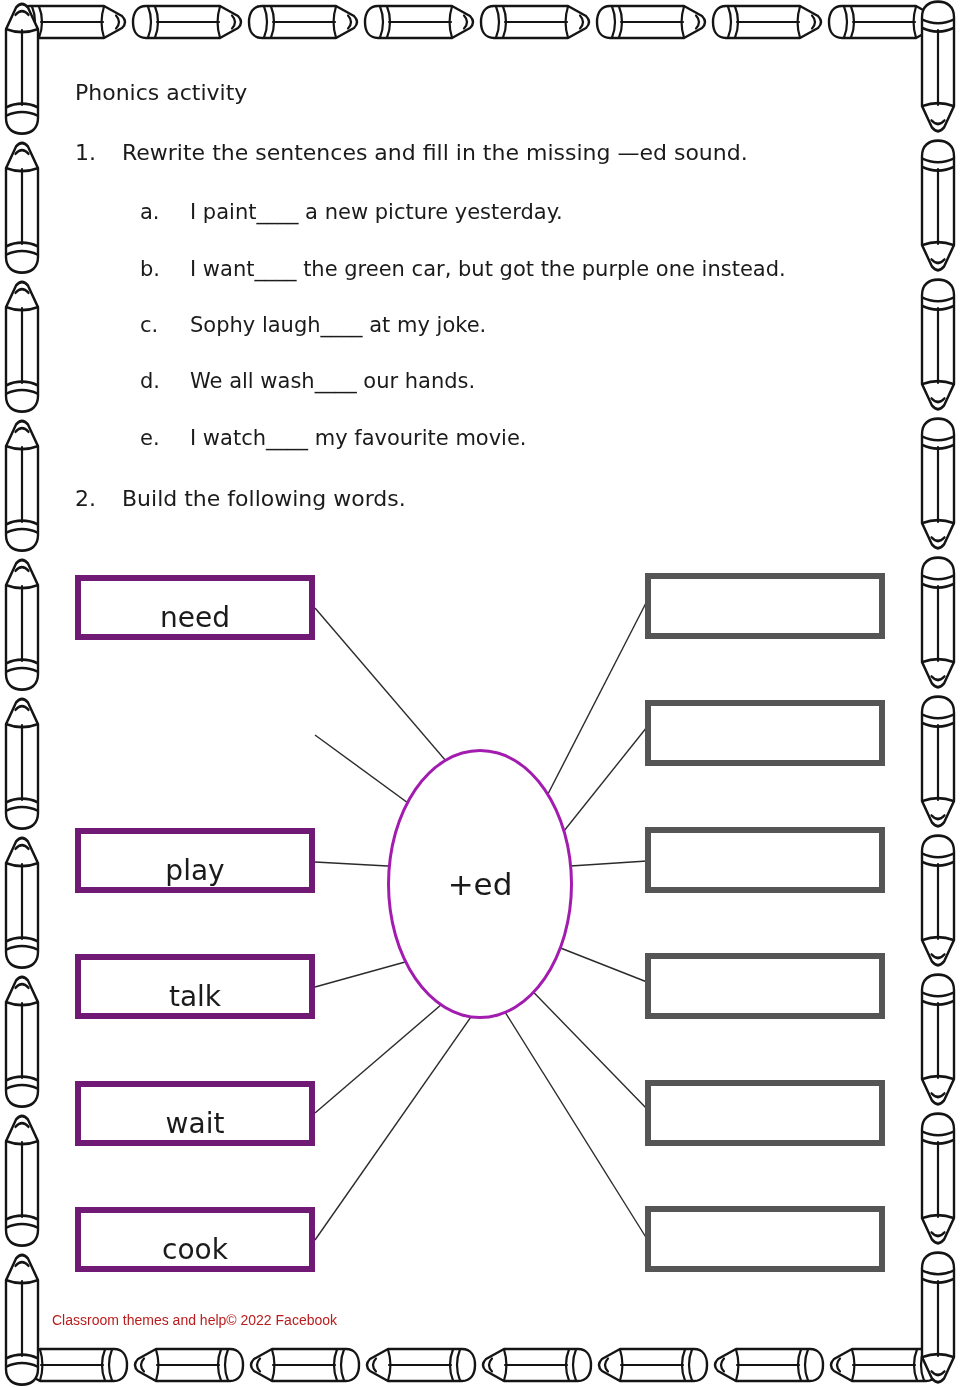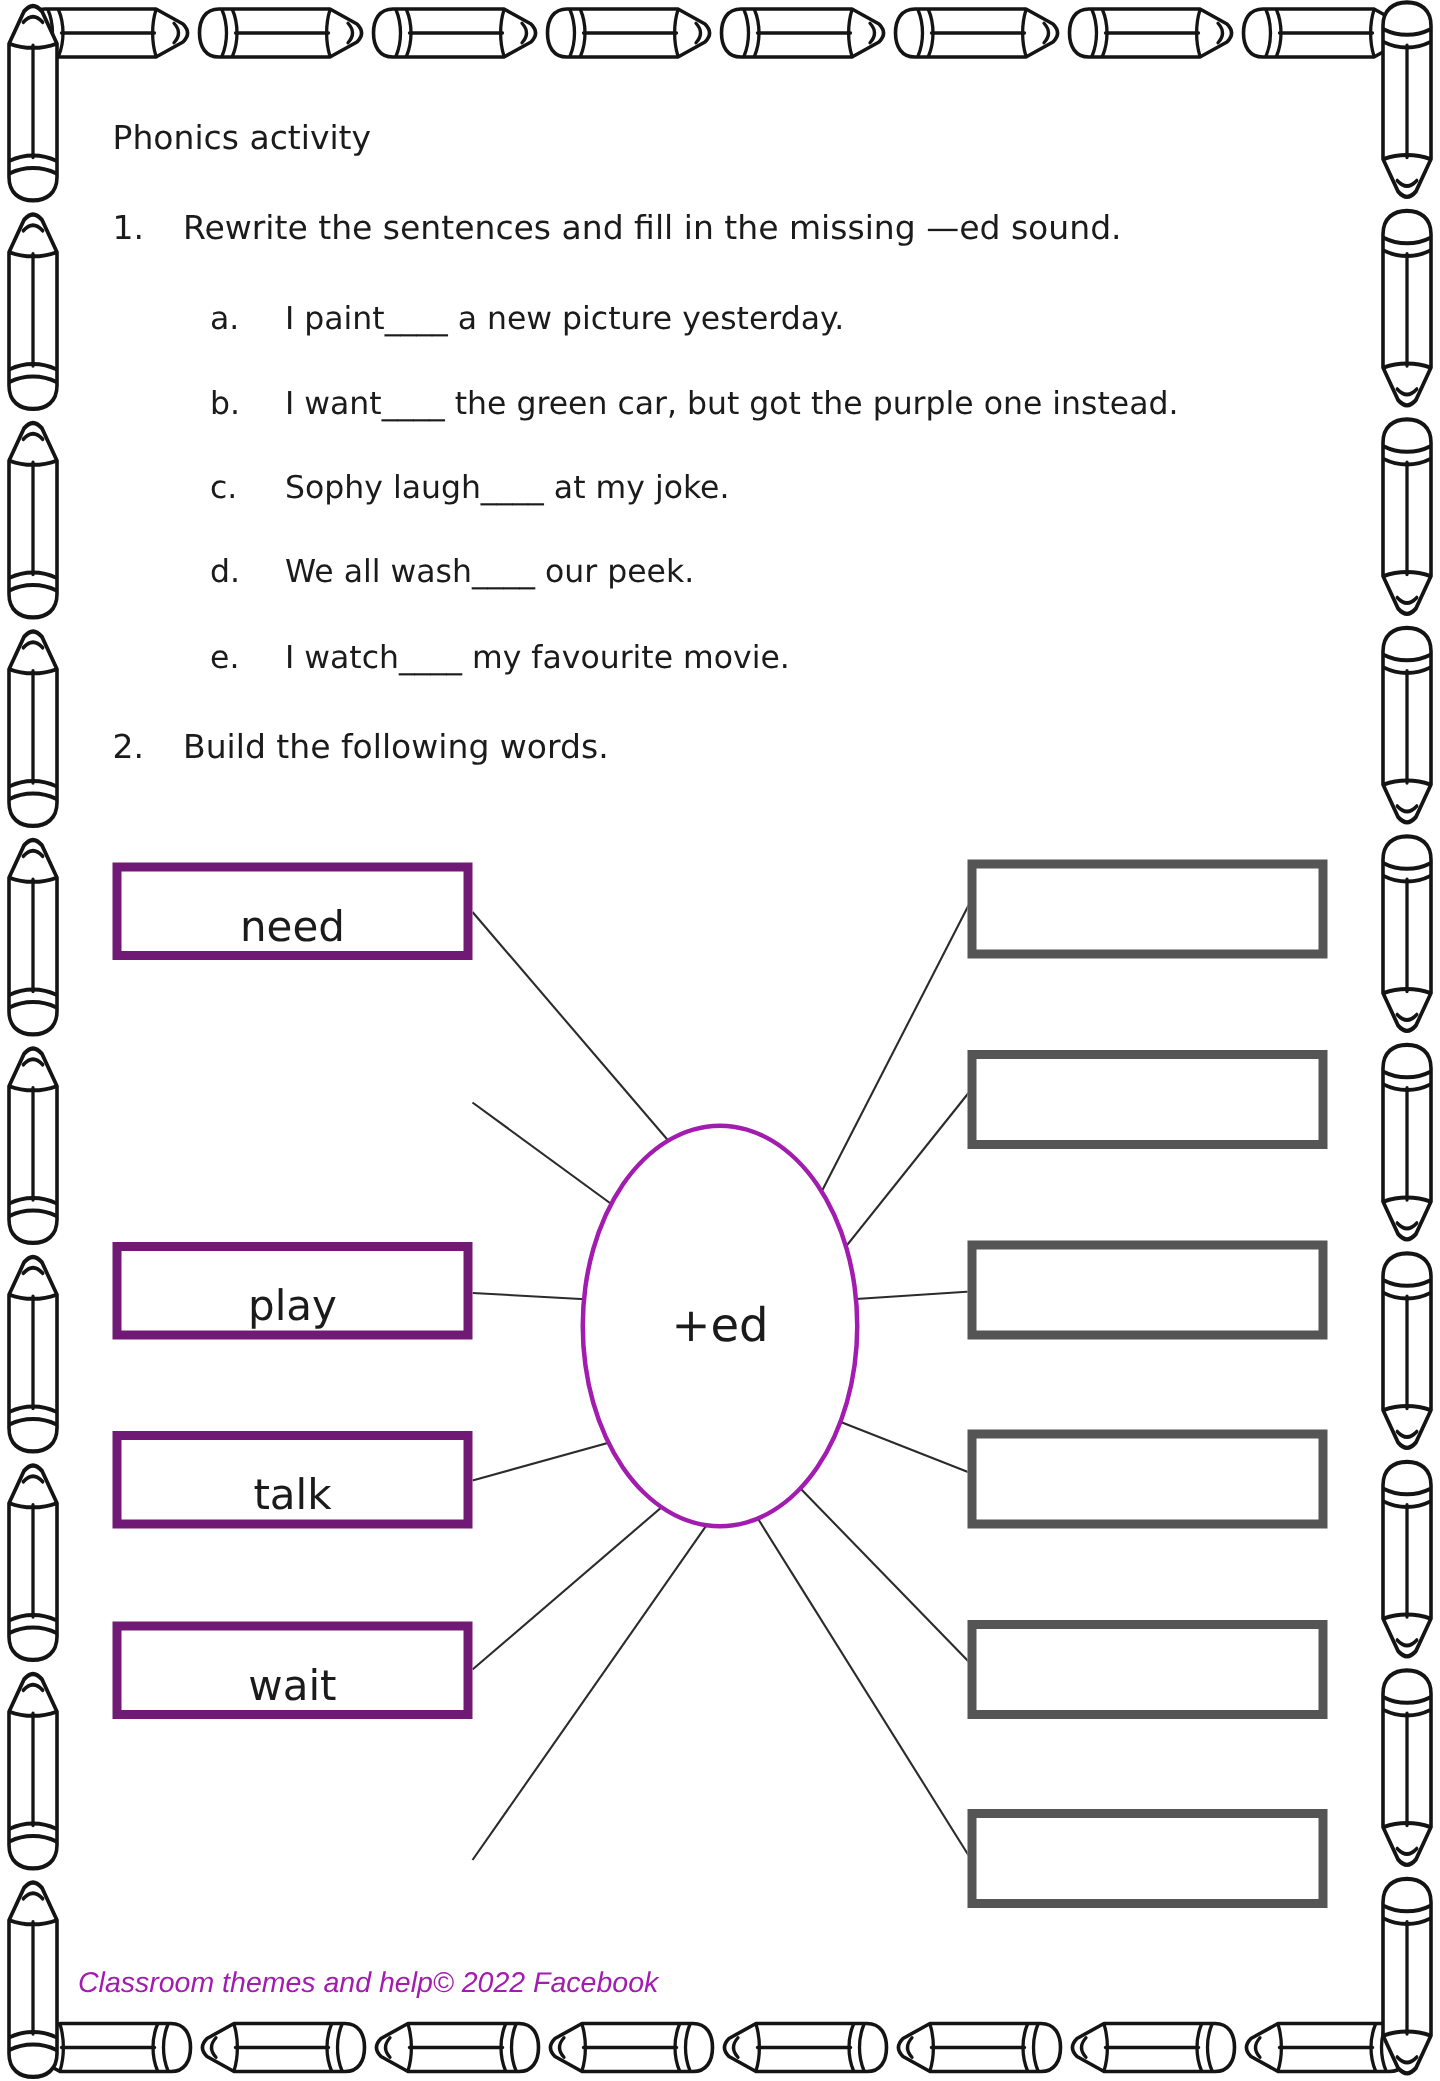--- a/index.html
+++ b/index.html
@@ -39,24 +39,23 @@
     background:#ffffff;
     border:3px solid #a21caf;
     border-radius:50%;
     box-sizing:border-box;
     display:flex;align-items:center;justify-content:center;
     font-size:31px;
   }
 
   .footer{
     left:52px;top:1312px;
-    font-size:19px;
-    color:#a21caf;
+    font-size:14px;
+    color:#b91c1c;
     font-family:"Liberation Sans",sans-serif;
-    font-style:italic;
   }
 </style>
 </head>
 <body>
 
 <div class="page">
 
   <svg class="layer" viewBox="0 0 960 1387" aria-hidden="true">
     <defs>
       <g id="pencil">
@@ -128,21 +127,21 @@
   <div class="abs sent" style="top:257px">
     <span class="letter">b.</span>
     <span>I want____ the green car, but got the purple one instead.</span>
   </div>
   <div class="abs sent" style="top:313px">
     <span class="letter">c.</span>
     <span>Sophy laugh____ at my joke.</span>
   </div>
   <div class="abs sent" style="top:369px">
     <span class="letter">d.</span>
-    <span>We all wash____ our peek.</span>
+    <span>We all wash____ our hands.</span>
   </div>
   <div class="abs sent" style="top:426px">
     <span class="letter">e.</span>
     <span>I watch____ my favourite movie.</span>
   </div>
 
   <div class="abs numrow" style="top:486px">
     <span class="num">2.</span>
     <span>Build the following words.</span>
   </div>
@@ -167,20 +166,23 @@
   </div>
   <div class="wbox" style="top:954px">
     <span>talk</span>
   </div>
   <div class="wbox" style="top:828px">
     <span>play</span>
   </div>
   <div class="wbox" style="top:1081px">
     <span>wait</span>
   </div>
+  <div class="wbox" style="top:1207px">
+    <span>cook</span>
+  </div>
 
   <div class="abox" style="top:573px">
     <span></span>
   </div>
   <div class="abox" style="top:700px">
     <span></span>
   </div>
   <div class="abox" style="top:827px">
     <span></span>
   </div>

